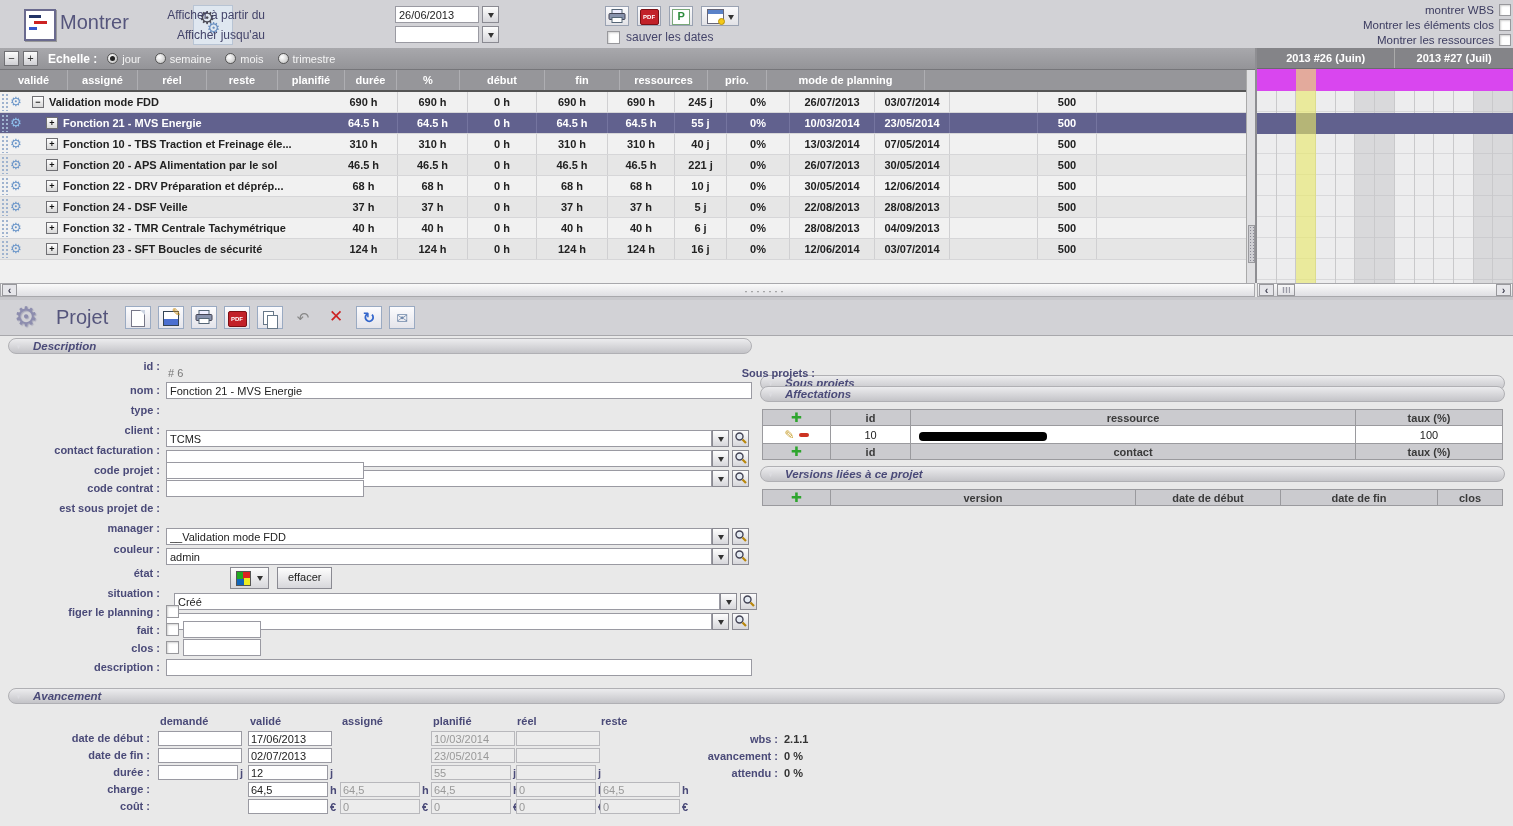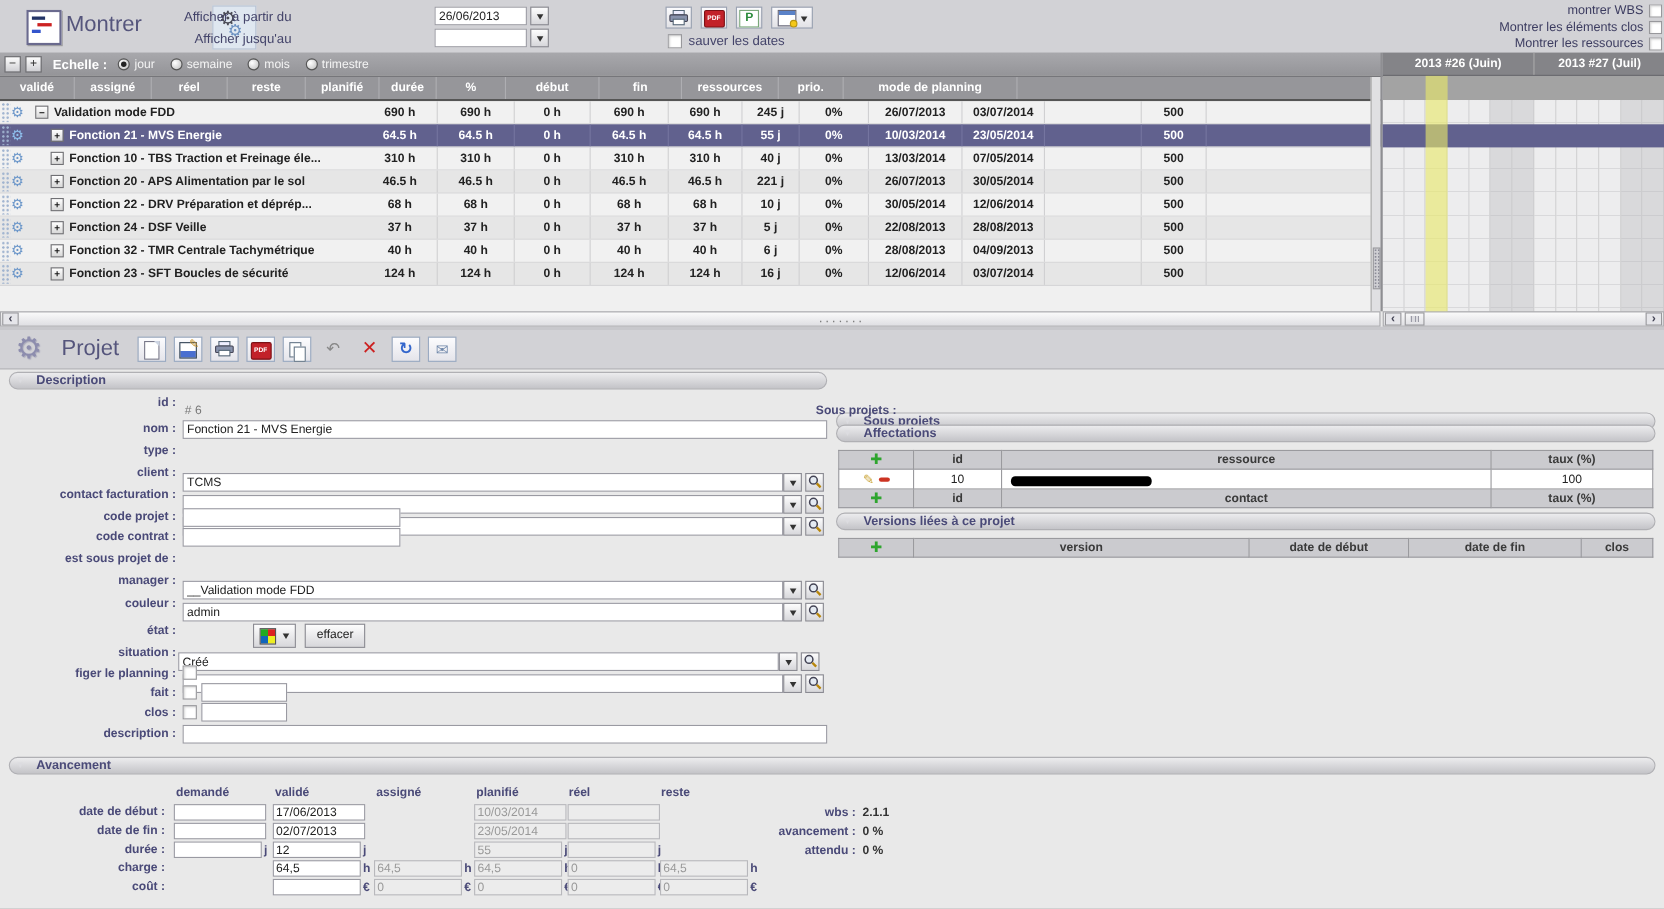--- a/index.html
+++ b/index.html
@@ -58,21 +58,21 @@
   .trow.sel .rgear{color:#8fc0ee;}
   .tname{display:flex;align-items:center;box-sizing:border-box;overflow:hidden;white-space:nowrap;}
   .expander{display:inline-block;width:12px;height:12px;background:linear-gradient(#fff,#d8d8d8);border:1px solid #707074;font-size:9px;font-weight:bold;color:#111;text-align:center;line-height:11px;box-sizing:border-box;margin-right:5px;cursor:pointer;flex:none;}
   .tlabel{font-weight:bold;overflow:hidden;text-overflow:ellipsis;}
   .tcell{font-weight:bold;text-align:center;line-height:20px;border-right:1px solid #d0d0d2;box-sizing:border-box;overflow:hidden;white-space:nowrap;}
   .trow.sel .tcell{border-right-color:#7575a0;}
   .tbelow{position:absolute;left:0;top:260px;width:1255px;height:23px;background:#f0f0f0;}
   .vsb{position:absolute;left:1246px;top:70px;width:9px;height:213px;background:#e0e0e2;border-left:1px solid #aaa;box-sizing:border-box;}
   .vsb .vthumb{position:absolute;left:1px;top:155px;width:7px;height:38px;background:#cfcfd3;border:1px solid #9a9a9e;box-sizing:border-box;background-image:radial-gradient(#8a8a96 .8px,transparent 1px);background-size:3px 3px;cursor:pointer;}
   
-  .gantt{position:absolute;left:1257px;top:48px;width:256px;height:235px;background:#a3a3a3;}
+  .gantt{position:absolute;left:1257px;top:48px;width:256px;height:235px;background:#d946ef;}
   .gmonths{position:absolute;left:0;top:0;width:100%;height:21px;display:flex;background:#848488;border-bottom:1px solid #6a6a6e;box-sizing:border-box;}
   .gmonth{color:#fff;font-weight:bold;font-size:11px;text-align:center;line-height:20px;overflow:hidden;white-space:nowrap;}
   .gm1{flex:7;border-right:1px solid #aaa;}
   .gm2{flex:6;}
   .gdays{position:absolute;left:0;top:21px;width:100%;height:22px;display:flex;background:#d0d0d3;border-bottom:2px solid #555;box-sizing:border-box;}
   .gday{flex:1;text-align:center;line-height:19px;font-size:10.5px;color:#222;border-right:1px solid #b4b4b8;box-sizing:border-box;position:relative;z-index:2;}
   .gcols{position:absolute;left:0;top:43px;width:100%;bottom:0;display:flex;}
   .gcol{flex:1;border-right:1px solid #c9c9cb;box-sizing:border-box;background:#ededee;
     background-image:repeating-linear-gradient(#ededee 0 20px,#d9d9db 20px 21px);}
   .gcol.wk{background:#d9d9db;background-image:repeating-linear-gradient(#d9d9db 0 20px,#cccccf 20px 21px);}
@@ -99,21 +99,21 @@
   .ic-save{display:inline-block;margin-top:4px;width:14px;height:13px;background:linear-gradient(#fff 0 54%,#4a6fd0 54%);border:1px solid #345;position:relative;}
   .ic-save .pen{position:absolute;right:-3px;top:-6px;color:#c89020;font-size:11px;}
   .ic-copy{display:inline-block;margin:4px 0 0 -3px;width:9px;height:12px;background:#fff;border:1px solid #678;position:relative;}
   .ic-copy::after{content:'';position:absolute;left:3px;top:3px;width:9px;height:12px;background:#fff;border:1px solid #678;}
   .gl-undo{font-size:15px;color:#888;line-height:21px;}
   .gl-del{font-size:17px;color:#c22;font-weight:bold;line-height:20px;}
   .gl-ref{font-size:15px;color:#36c;font-weight:bold;line-height:21px;}
   .gl-mail{font-size:14px;color:#7088aa;line-height:22px;}
   
   .details{position:absolute;left:0;top:336px;width:1513px;height:490px;background:#e9e9e9;}
-  .phead{position:absolute;height:16px;border-radius:8px;background:linear-gradient(#ececee,#c4c4c8);border:1px solid #b0b0b4;box-sizing:border-box;cursor:pointer;}
+  .phead{position:absolute;height:16px;border-radius:8px;background:linear-gradient(#ececee,#c4c4c8);border:1px solid #b0b0b4;box-sizing:border-box;cursor:pointer;font-style:italic;}
   .phead .ptxt{position:absolute;left:24px;top:1px;font-weight:bold;font-size:11.5px;color:#4a4a78;}
   .phead::before{content:'▾';position:absolute;left:7px;top:1px;color:#dcdce0;font-size:10px;}
   .flabel{position:absolute;width:155px;text-align:right;font-weight:bold;color:#4a4a78;white-space:nowrap;}
   .fval{position:absolute;color:#777;}
   .fin{position:absolute;height:15px;border:1px solid #9a9aa2;background:#fff;font:11px "Liberation Sans",sans-serif;padding:0 3px;color:#222;box-sizing:content-box;}
   .selrow{position:absolute;display:flex;align-items:flex-start;margin-top:28px;}
   .selrow .fin{position:static;}
   .selrow .abtn{margin-left:0;}
   .mbtn{display:inline-block;width:17px;height:17px;background:linear-gradient(#fdfdfd,#d7d7db);border:1px solid #8a8a92;box-sizing:border-box;margin-left:3px;cursor:pointer;text-align:center;}
   .colorbtn{display:inline-flex;align-items:center;height:20px;background:linear-gradient(#fdfdfd,#d7d7db);border:1px solid #8a8a92;padding:0 5px;cursor:pointer;}
@@ -541,21 +541,21 @@
     <span class="flabel" style="left:5px;top:207px;">couleur :</span>
     <div class="selrow" style="left:230px;top:203px;">
       <span class="colorbtn">
           <span class="colorsq"></span>
           <span class="tri" style="display:inline-block;width:0;height:0;border-left:3px solid transparent;border-right:3px solid transparent;border-top:5px solid #333;"></span>
         </span>
       <span class="effbtn">effacer</span>
     </div>
 
     <span class="flabel" style="left:5px;top:231px;">état :</span>
-    <div class="selrow" style="left:162px;top:229px;">
+    <div class="selrow" style="left:174px;top:229px;">
       <input class="fin" style="width: 538px;" value="Créé">
         <span class="abtn"><span class="tri"></span></span>
         <span class="mbtn"><svg width="13" height="13">
             <circle cx="5.5" cy="5.5" r="3.5" fill="#e4eaf2" stroke="#445" stroke-width="1.4"></circle>
             <line x1="8.5" y1="8.5" x2="12" y2="12" stroke="#b8860b" stroke-width="2.2"></line>
           </svg></span>
     </div>
 
     <span class="flabel" style="left:5px;top:251px;">situation :</span>
     <div class="selrow" style="left:166px;top:249px;">

